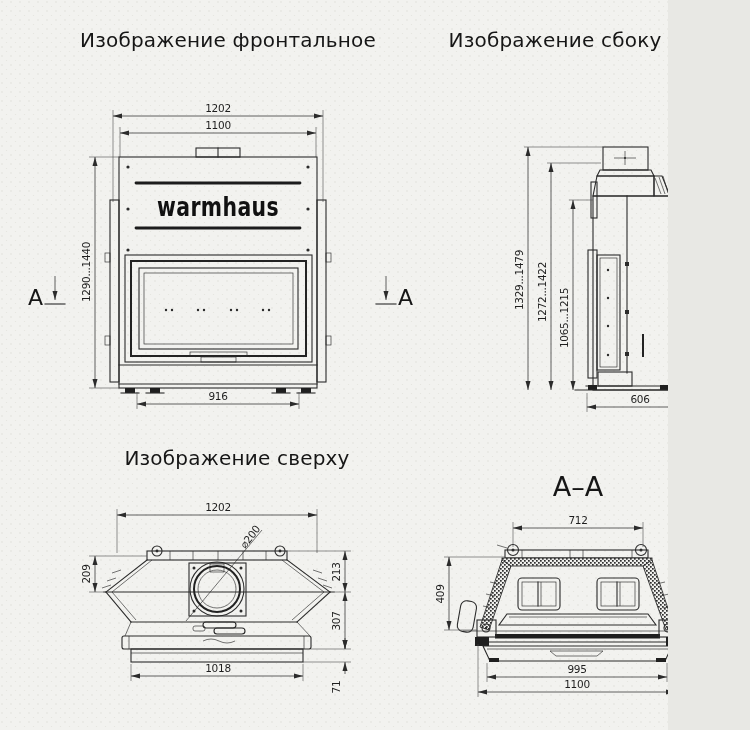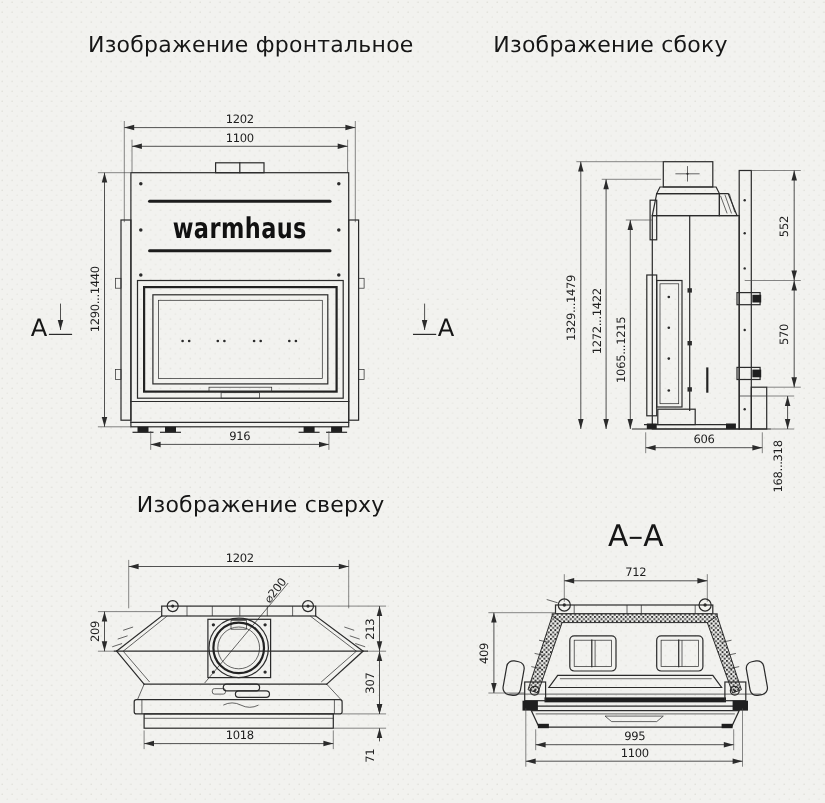--- a/index.html
+++ b/index.html
@@ -1,16 +1,16 @@
 <!DOCTYPE html>
 <html><head>
 <meta charset="utf-8">
 <style>
   html,body{margin:0;padding:0;background:#e8e8e4;}
-  #stage{position:relative;width:750px;height:730px;background:#0369a1;overflow:hidden;
+  #stage{position:relative;width:668px;height:730px;background:#0369a1;overflow:hidden;
          font-family:"DejaVu Sans",sans-serif;}
   svg{position:absolute;left:0;top:0;}
   .ln{stroke:#2b2b2b;stroke-width:1.1;fill:none;stroke-linecap:square;}
   .lt{stroke:#2b2b2b;stroke-width:0.65;fill:none;}
   .l2{stroke:#222;stroke-width:2;fill:none;}
   .l3{stroke:#1c1c1c;stroke-width:2.8;fill:none;stroke-linecap:round;}
   .dim{stroke:#3a3a3a;stroke-width:0.8;fill:none;}
   .ext{stroke:#4a4a4a;stroke-width:0.6;fill:none;}
   .dk{fill:#1f1f1f;stroke:none;}
   .dt{fill:#2b2b2b;stroke:none;}

